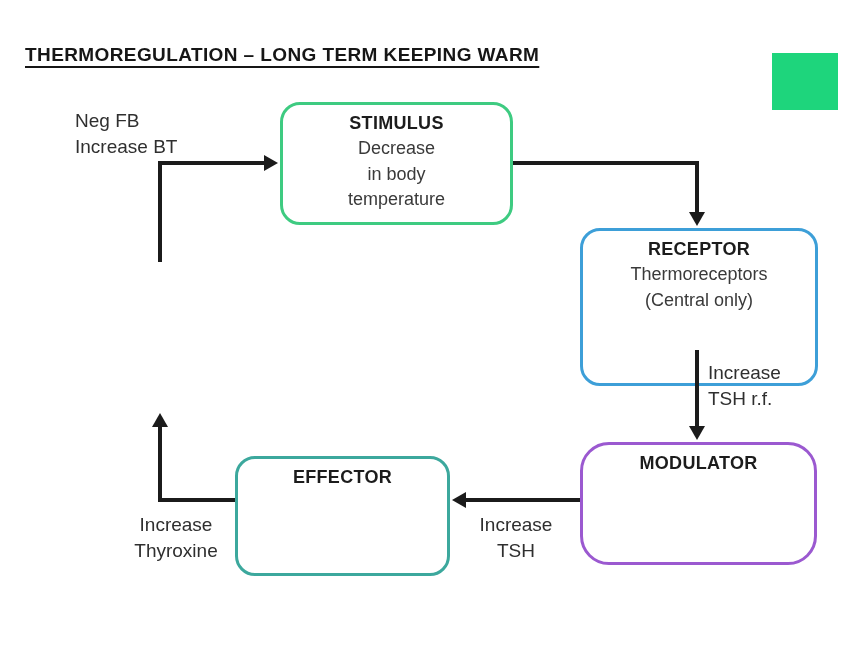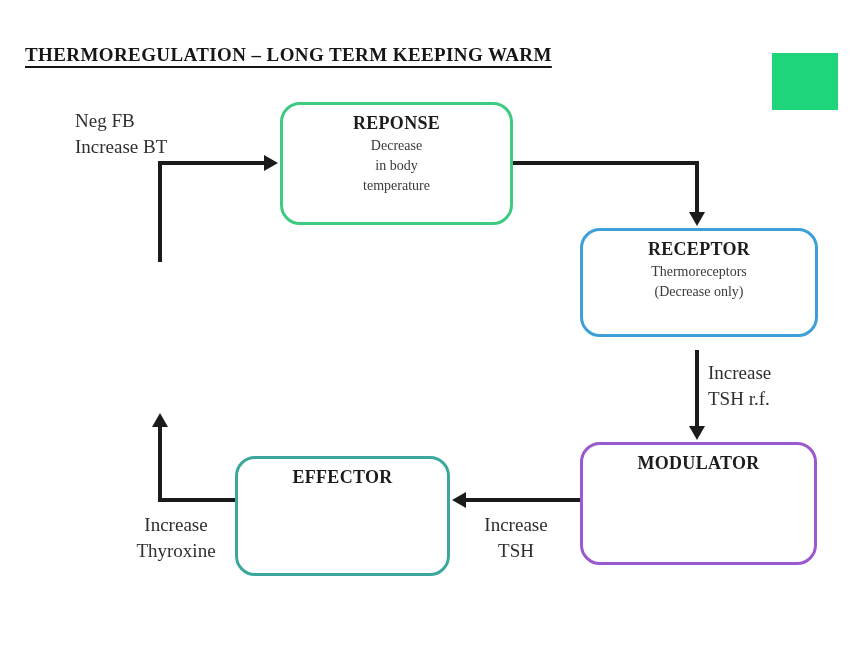--- a/index.html
+++ b/index.html
@@ -5,21 +5,21 @@
   html, body {
     margin: 0;
     padding: 0;
     background: #ffffff;
   }
   #canvas {
     position: relative;
     width: 864px;
     height: 664px;
     background: #ffffff;
-    font-family: Liberation Serif, serif;
+    font-family: Liberation Sans, sans-serif;
     color: #2d2d2d;
     overflow: hidden;
   }
   .page-title {
     position: absolute;
     left: 25px;
     top: 44px;
     font-size: 19px;
     font-weight: 800;
     letter-spacing: 0.4px;
@@ -48,36 +48,36 @@
     padding: 8px 6px 6px 6px;
   }
   .node-title {
     font-size: 18px;
     font-weight: 800;
     color: #1c1c1c;
     letter-spacing: 0.3px;
     text-align: center;
   }
   .node-body {
-    font-size: 14px;
+    font-size: 18px;
     color: #3a3a3a;
     text-align: center;
     white-space: pre-line;
     line-height: 1.42;
     margin-top: 2px;
   }
   .node.center-body .node-body {
     flex: 1;
     display: flex;
     align-items: center;
     justify-content: center;
     margin-top: 0;
   }
   #box-stimulus  { left: 280px; top: 102px; width: 233px; height: 123px; }
-  #box-receptor  { left: 580px; top: 228px; width: 238px; height: 109px; }
+  #box-receptor  { left: 580px; top: 228px; width: 238px; height: 158px; }
   #box-response  { left: 40px;  top: 260px; width: 242px; height: 153px; }
   #box-effector  { left: 235px; top: 442px; width: 215px; height: 120px; }
   #box-modulator { left: 580px; top: 442px; width: 237px; height: 123px; }
 
   .edge-label {
     position: absolute;
     font-size: 19px;
     color: #2f2f2f;
     white-space: pre-line;
     line-height: 1.35;
@@ -99,38 +99,38 @@
 </head>
 <body>
 
 <div id="canvas">
 
   <div class="page-title">THERMOREGULATION – LONG TERM KEEPING WARM</div>
 
   <div class="green-square" style="background-color: rgb(30, 213, 124);"></div>
 
   <div class="node" id="box-stimulus" style="border-color: rgb(62, 203, 129);">
-    <div class="node-title">REPONSE</div>
+    <div class="node-title">STIMULUS</div>
     <div class="node-body">Decrease
 in body
 temperature</div>
   </div>
 
   <div class="node" id="box-receptor" style="border-color: rgb(61, 159, 216);">
     <div class="node-title">RECEPTOR</div>
     <div class="node-body">Thermoreceptors
-(Decrease only)</div>
+(Central only)</div>
   </div>
 
 
   <div class="node center-body" id="box-effector" style="border-color: rgb(60, 168, 157); margin-top: 14px;">
     <div class="node-title">EFFECTOR</div>
   </div>
 
-  <div class="node center-body" id="box-modulator" style="border-color: rgb(155, 89, 208);">
+  <div class="node center-body" id="box-modulator" style="border-color: rgb(155, 89, 208); border-radius: 29px;">
     <div class="node-title">MODULATOR</div>
   </div>
 
   <div>
     <div class="seg" style="left: 158px; top: 163px; width: 4px; height: 99px; background-color: rgb(27, 27, 27);"></div>
     <div class="seg" style="left: 158px; top: 161px; width: 107px; height: 4px; background-color: rgb(27, 27, 27);"></div>
     <div class="ah" style="left: 264px; top: 155px; border-top: 8px solid transparent; border-bottom: 8px solid transparent; border-left: 14px solid rgb(27, 27, 27);"></div>
   </div>
 
   <div>

